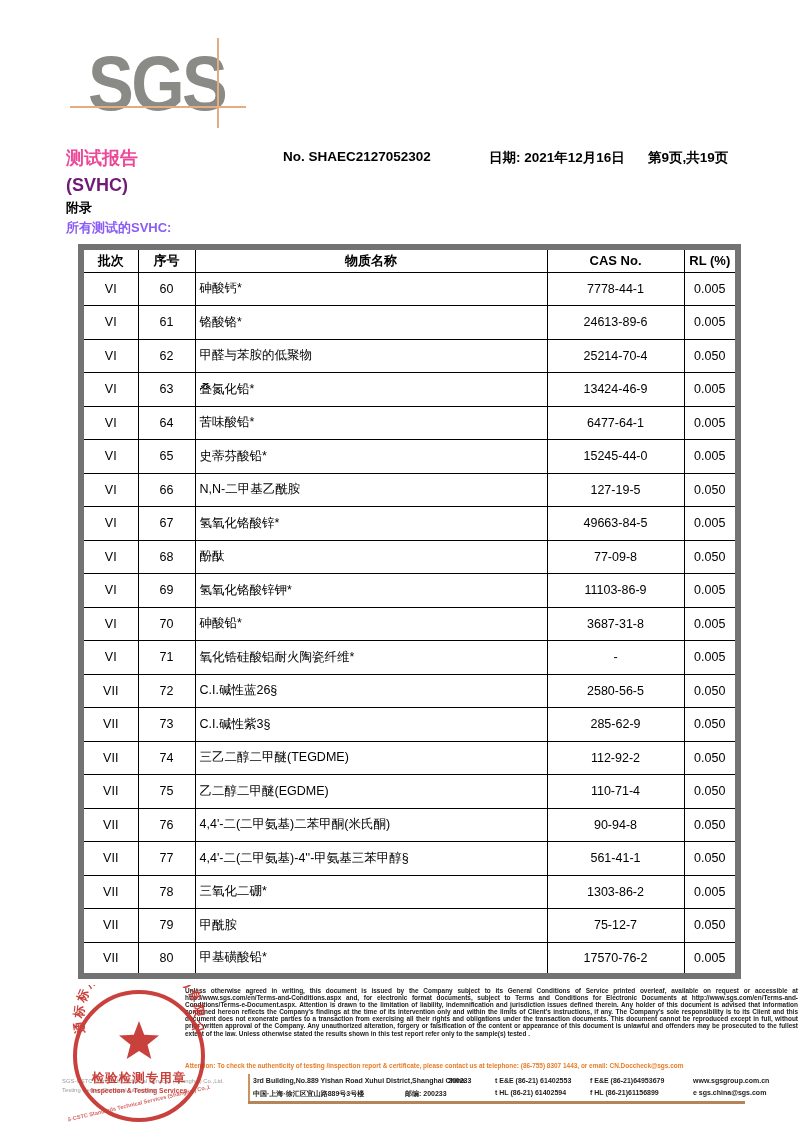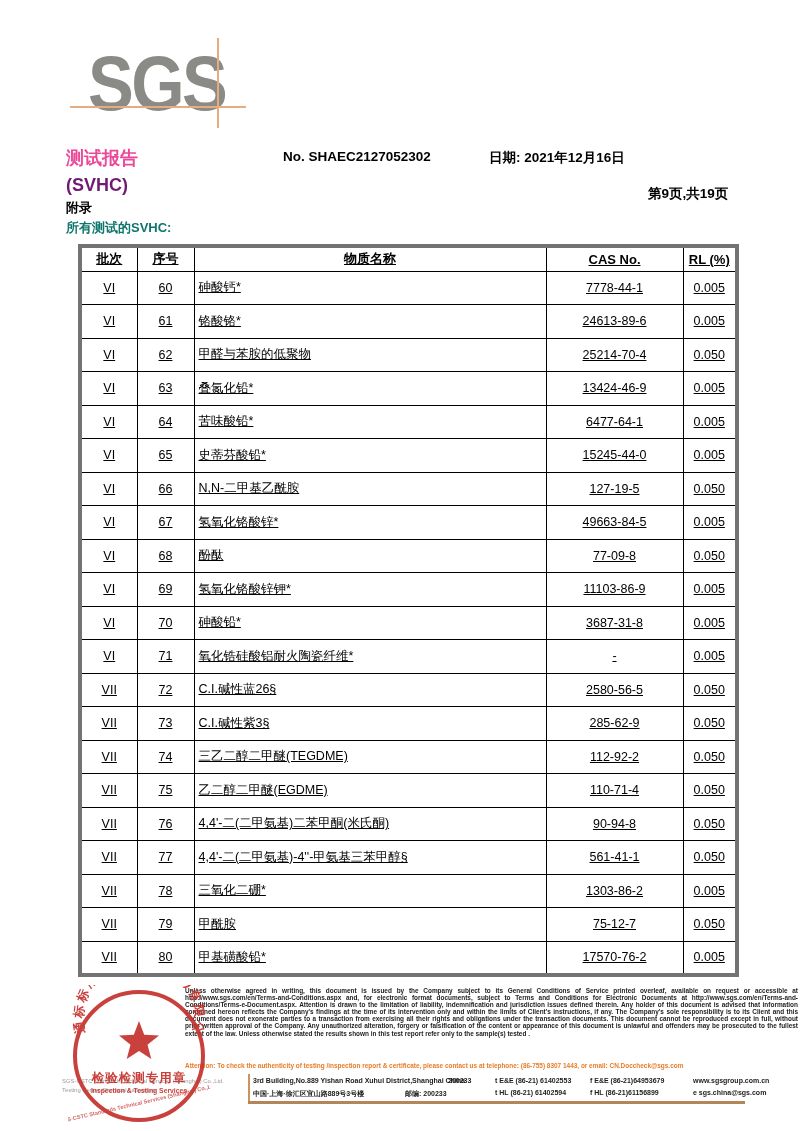--- a/index.html
+++ b/index.html
@@ -12,27 +12,27 @@
                font-weight:bold; color:#8a8b87; letter-spacing:-3px;
                transform:scaleX(.88); transform-origin:left top; }
   .logo-hline { position:absolute; left:70px; top:106px; width:176px; height:2px; background:#e5ad7f; }
   .logo-vline { position:absolute; left:217px; top:38px; width:2px; height:90px; background:#e5ad7f; }
 
   
   .title1 { position:absolute; left:66px; top:146px; font-size:18px; font-weight:bold; color:#ec4899; }
   .title2 { position:absolute; left:66px; top:175px; font-size:18px; font-weight:bold; color:#701a75; }
   .report-no { position:absolute; left:283px; top:149px; font-size:13.5px; font-weight:bold; color:#000; }
   .date-text { position:absolute; left:489px; top:149px; font-size:13.5px; font-weight:bold; color:#000; }
-  .page-info { position:absolute; left:648px; top:149px; font-size:13.5px; font-weight:bold; color:#000;margin-top:36px; }
+  .page-info { position:absolute; left:648px; top:149px; font-size:13.5px; font-weight:bold; color:#000; }
   .appendix  { position:absolute; left:66px; top:199px; font-size:13px; font-weight:bold; color:#000; }
-  .subtitle  { position:absolute; left:66px; top:219px; font-size:13px; font-weight:bold; color:#0f766e; }
+  .subtitle  { position:absolute; left:66px; top:219px; font-size:13px; font-weight:bold; color:#8b5cf6; }
 
   
   table.svhc { position:absolute; left:78px; top:244px; width:657px;
-               border-collapse:collapse; border:4px solid #737373; table-layout:fixed;text-decoration:underline; }
+               border-collapse:collapse; border:6px solid #737373; table-layout:fixed; }
   table.svhc th, table.svhc td { border:1px solid #000; color:#000; overflow:hidden; }
   table.svhc th { height:25px; font-size:13px; font-weight:bold; text-align:center; }
   table.svhc td { height:33.5px; font-size:12.5px; }
   .c-batch, .c-no, .c-cas, .c-rl { text-align:center; }
   .c-name { text-align:left; padding-left:4px; }
 
   
   .disclaimer { position:absolute; left:185px; top:987px; width:613px;
                 font-size:6.45px; line-height:1.1; font-weight:bold; color:#1c1c1c;
                 text-align:justify; }

